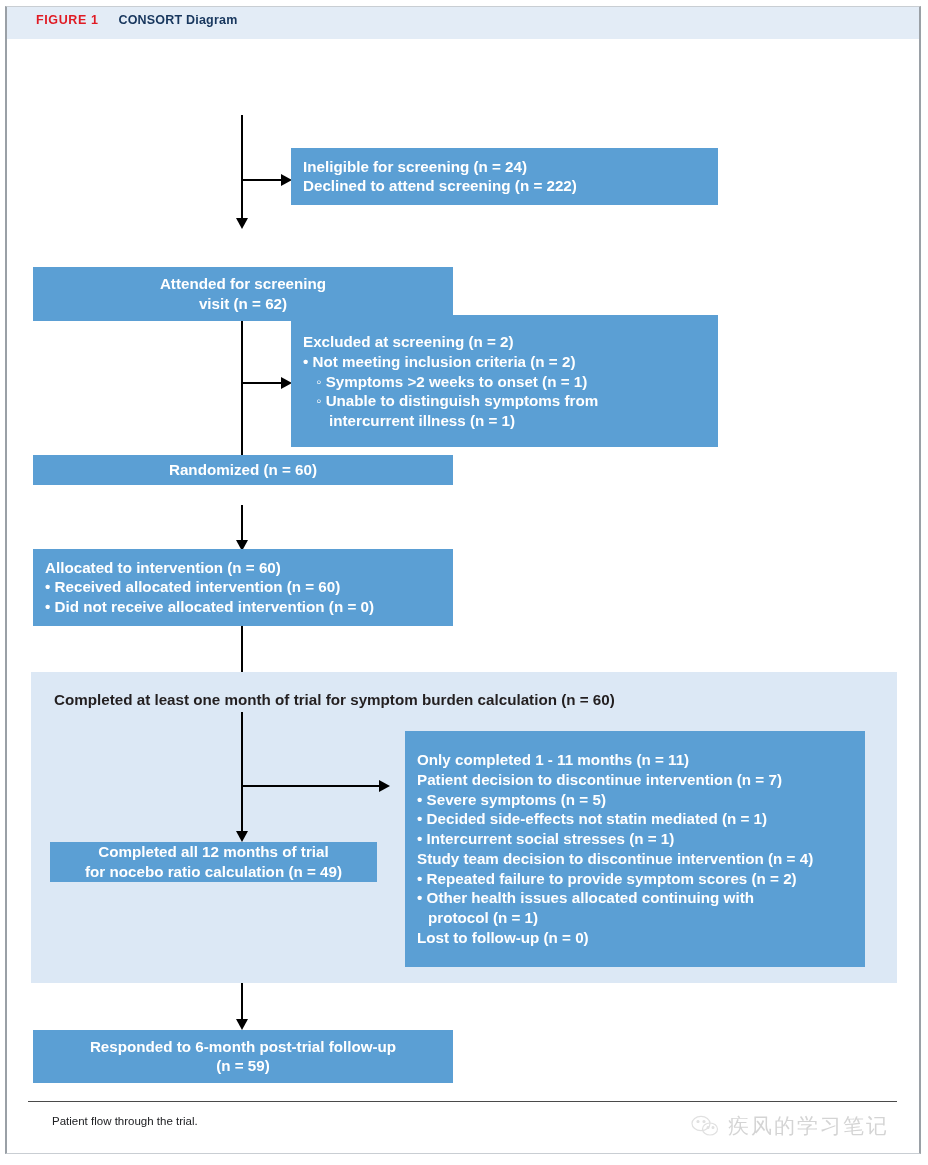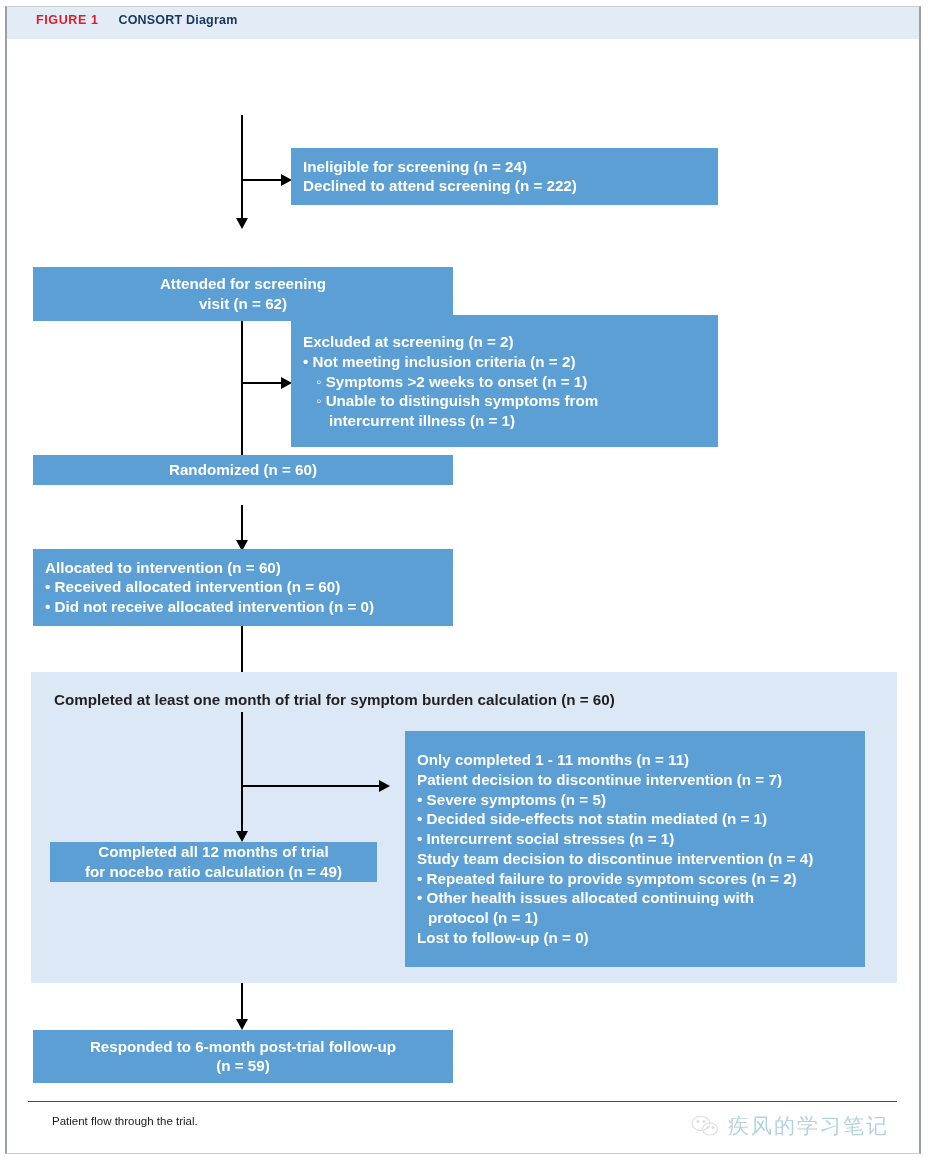--- a/index.html
+++ b/index.html
@@ -57,21 +57,21 @@
     color:#202124;
     white-space:nowrap;
     margin-left:23px;
   }
   #watermark{
     position:absolute;
     left:690px;top:1106px;
     width:226px;height:40px;
     display:flex;align-items:center;
     opacity:.30;
-    color:#0369a1;
+    color:#737373;
     white-space:nowrap;
   }
   #watermark .wm-txt{
     font-size:21px;
     letter-spacing:2px;
     font-family:"DejaVu Sans",sans-serif;
   }
   #watermark .wm-ic{
     display:inline-block;
     width:30px;height:22px;

